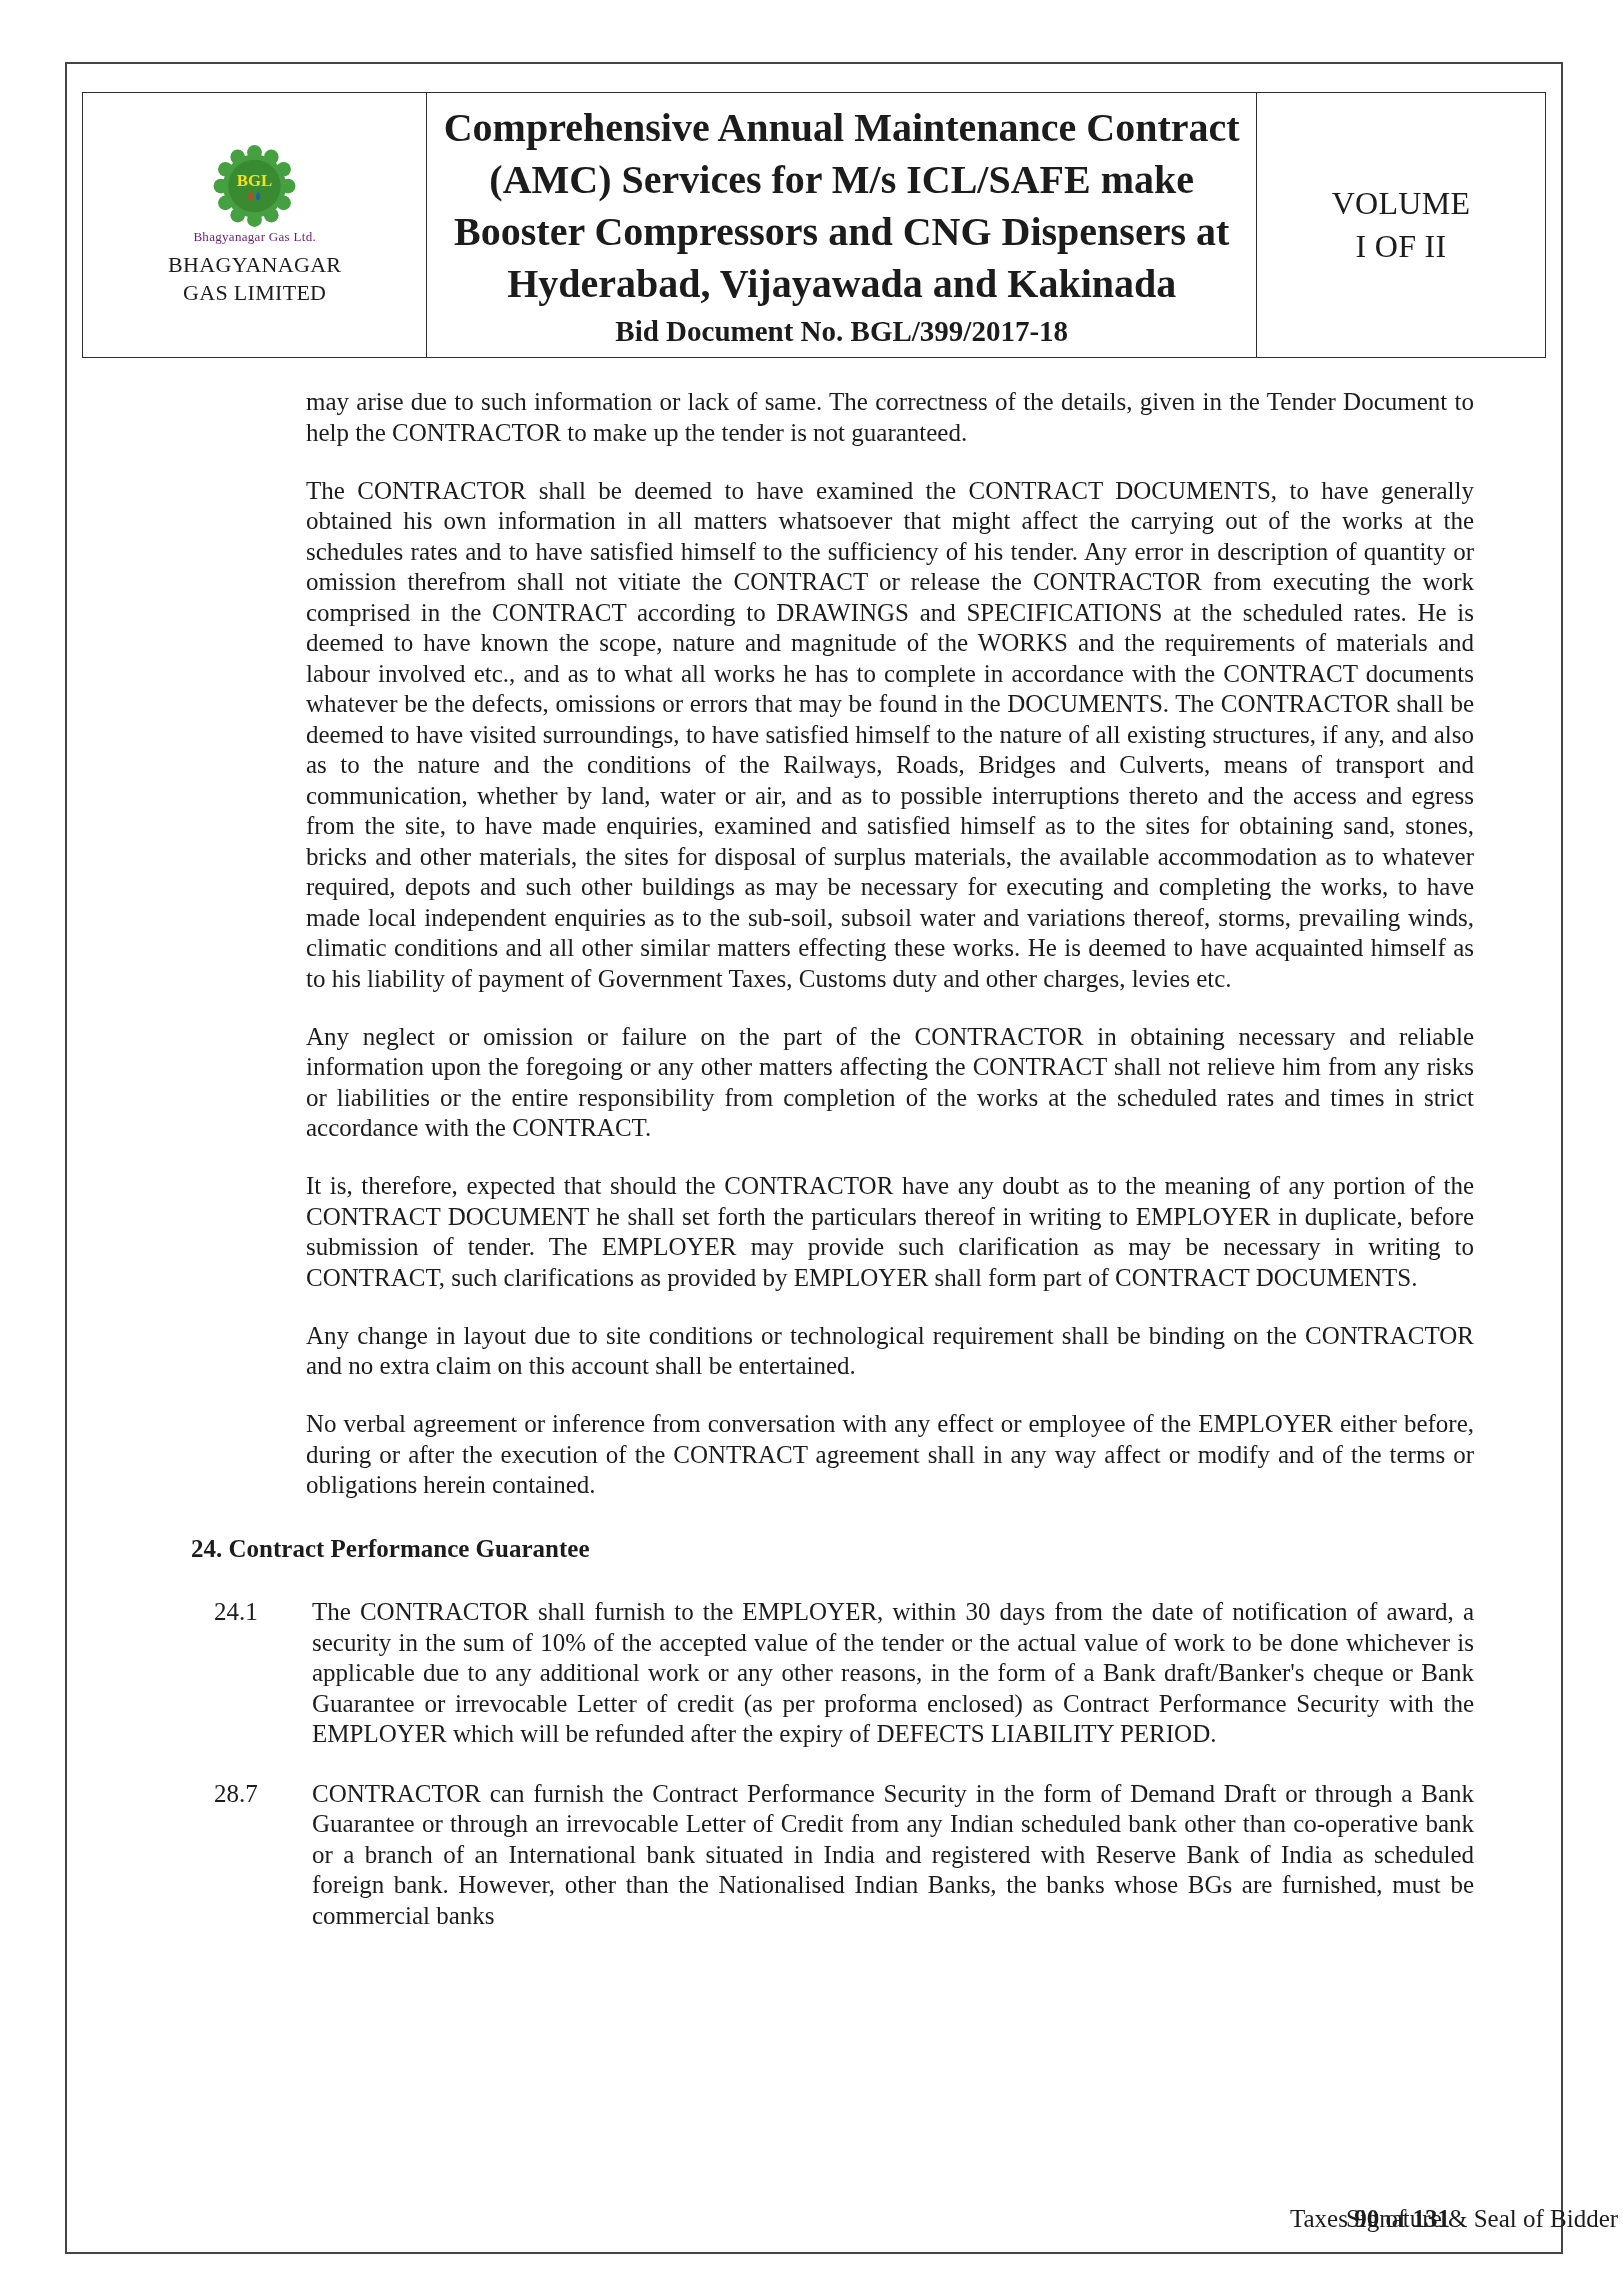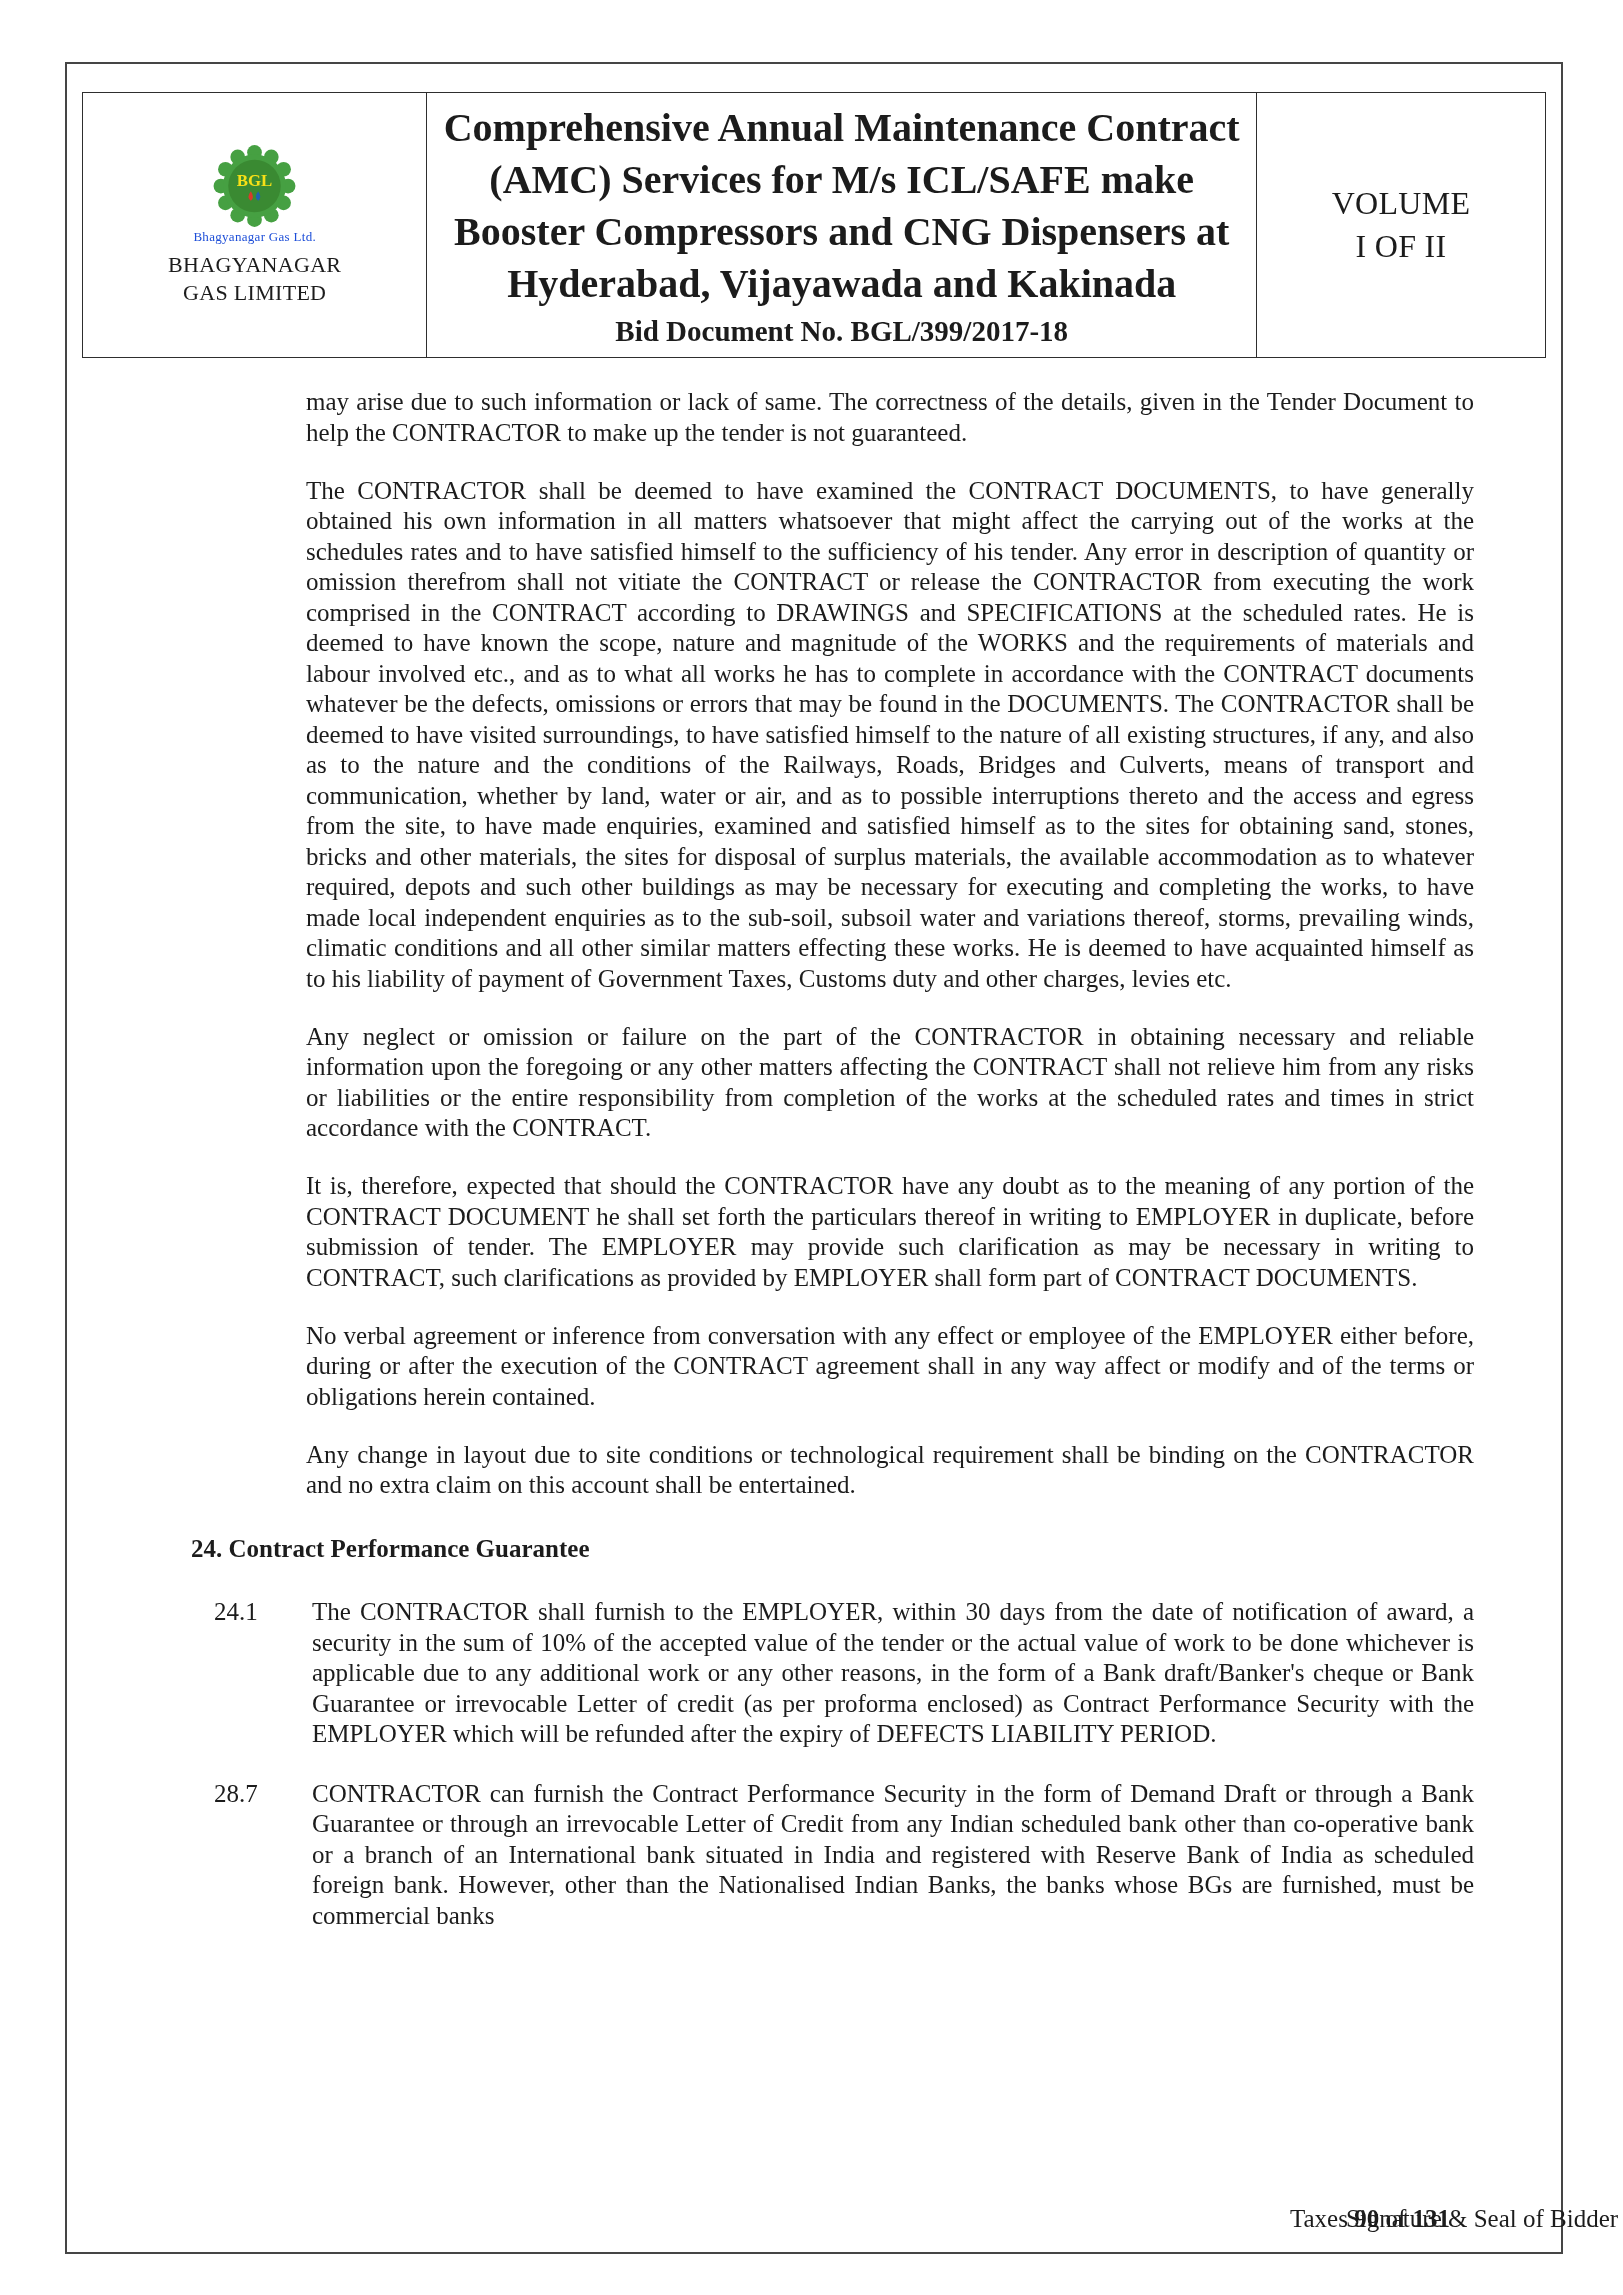--- a/index.html
+++ b/index.html
@@ -31,21 +31,21 @@
     border: 1.3px solid #2e2e2e;
     vertical-align: middle;
     padding: 9.2px 13px;
   }
   .cell-logo  { width: 23%; text-align: center; }
   .cell-title { width: 58%; text-align: center; }
   .cell-volume{ width: 19%; text-align: center; }
   .logo-svg { display: block; margin: 0 auto; }
   .logo-caption {
     font-size: 13px;
-    color: #1d4ed8;
+    color: #701a75;
     margin-top: 1.3px;
     letter-spacing: 0.3px;
   }
   .company-name {
     font-size: 22px;
     margin-top: 6.5px;
     line-height: 1.25;
     letter-spacing: 0.3px;
   }
   .doc-title {
@@ -158,22 +158,22 @@
       </td>
     </tr>
   </tbody>
     </table>
 
   <div class="content">
     <p class="para">may arise due to such information or lack of same. The correctness of the details, given in the Tender Document to help the CONTRACTOR to make up the tender is not guaranteed.</p>
     <p class="para">The CONTRACTOR shall be deemed to have examined the CONTRACT DOCUMENTS, to have generally obtained his own information in all matters whatsoever that might affect the carrying out of the works at the schedules rates and to have satisfied himself to the sufficiency of his tender. Any error in description of quantity or omission therefrom shall not vitiate the CONTRACT or release the CONTRACTOR from executing the work comprised in the CONTRACT according to DRAWINGS and SPECIFICATIONS at the scheduled rates. He is deemed to have known the scope, nature and magnitude of the WORKS and the requirements of materials and labour involved etc., and as to what all works he has to complete in accordance with the CONTRACT documents whatever be the defects, omissions or errors that may be found in the DOCUMENTS. The CONTRACTOR shall be deemed to have visited surroundings, to have satisfied himself to the nature of all existing structures, if any, and also as to the nature and the conditions of the Railways, Roads, Bridges and Culverts, means of transport and communication, whether by land, water or air, and as to possible interruptions thereto and the access and egress from the site, to have made enquiries, examined and satisfied himself as to the sites for obtaining sand, stones, bricks and other materials, the sites for disposal of surplus materials, the available accommodation as to whatever required, depots and such other buildings as may be necessary for executing and completing the works, to have made local independent enquiries as to the sub-soil, subsoil water and variations thereof, storms, prevailing winds, climatic conditions and all other similar matters effecting these works. He is deemed to have acquainted himself as to his liability of payment of Government Taxes, Customs duty and other charges, levies etc.</p>
     <p class="para">Any neglect or omission or failure on the part of the CONTRACTOR in obtaining necessary and reliable information upon the foregoing or any other matters affecting the CONTRACT shall not relieve him from any risks or liabilities or the entire responsibility from completion of the works at the scheduled rates and times in strict accordance with the CONTRACT.</p>
     <p class="para">It is, therefore, expected that should the CONTRACTOR have any doubt as to the meaning of any portion of the CONTRACT DOCUMENT he shall set forth the particulars thereof in writing to EMPLOYER in duplicate, before submission of tender. The EMPLOYER may provide such clarification as may be necessary in writing to CONTRACT, such clarifications as provided by EMPLOYER shall form part of CONTRACT DOCUMENTS.</p>
+    <p class="para">Any change in layout due to site conditions or technological requirement shall be binding on the CONTRACTOR and no extra claim on this account shall be entertained.</p>
     <p class="para">No verbal agreement or inference from conversation with any effect or employee of the EMPLOYER either before, during or after the execution of the CONTRACT agreement shall in any way affect or modify and of the terms or obligations herein contained.</p>
-    <p class="para">Any change in layout due to site conditions or technological requirement shall be binding on the CONTRACTOR and no extra claim on this account shall be entertained.</p>
 
     <div class="section-heading">24. Contract Performance Guarantee</div>
 
     <div class="numbered-item">
       <div class="item-number">24.1</div>
       <div class="item-text">The CONTRACTOR shall furnish to the EMPLOYER, within 30 days from the date of notification of award, a security in the sum of 10% of the accepted value of the tender or the actual value of work to be done whichever is applicable due to any additional work or any other reasons, in the form of a Bank draft/Banker's cheque or Bank Guarantee or irrevocable Letter of credit (as per proforma enclosed) as Contract Performance Security with the EMPLOYER which will be refunded after the expiry of DEFECTS LIABILITY PERIOD.</div>
     </div>
 
     <div class="numbered-item">
       <div class="item-number">28.7</div>

